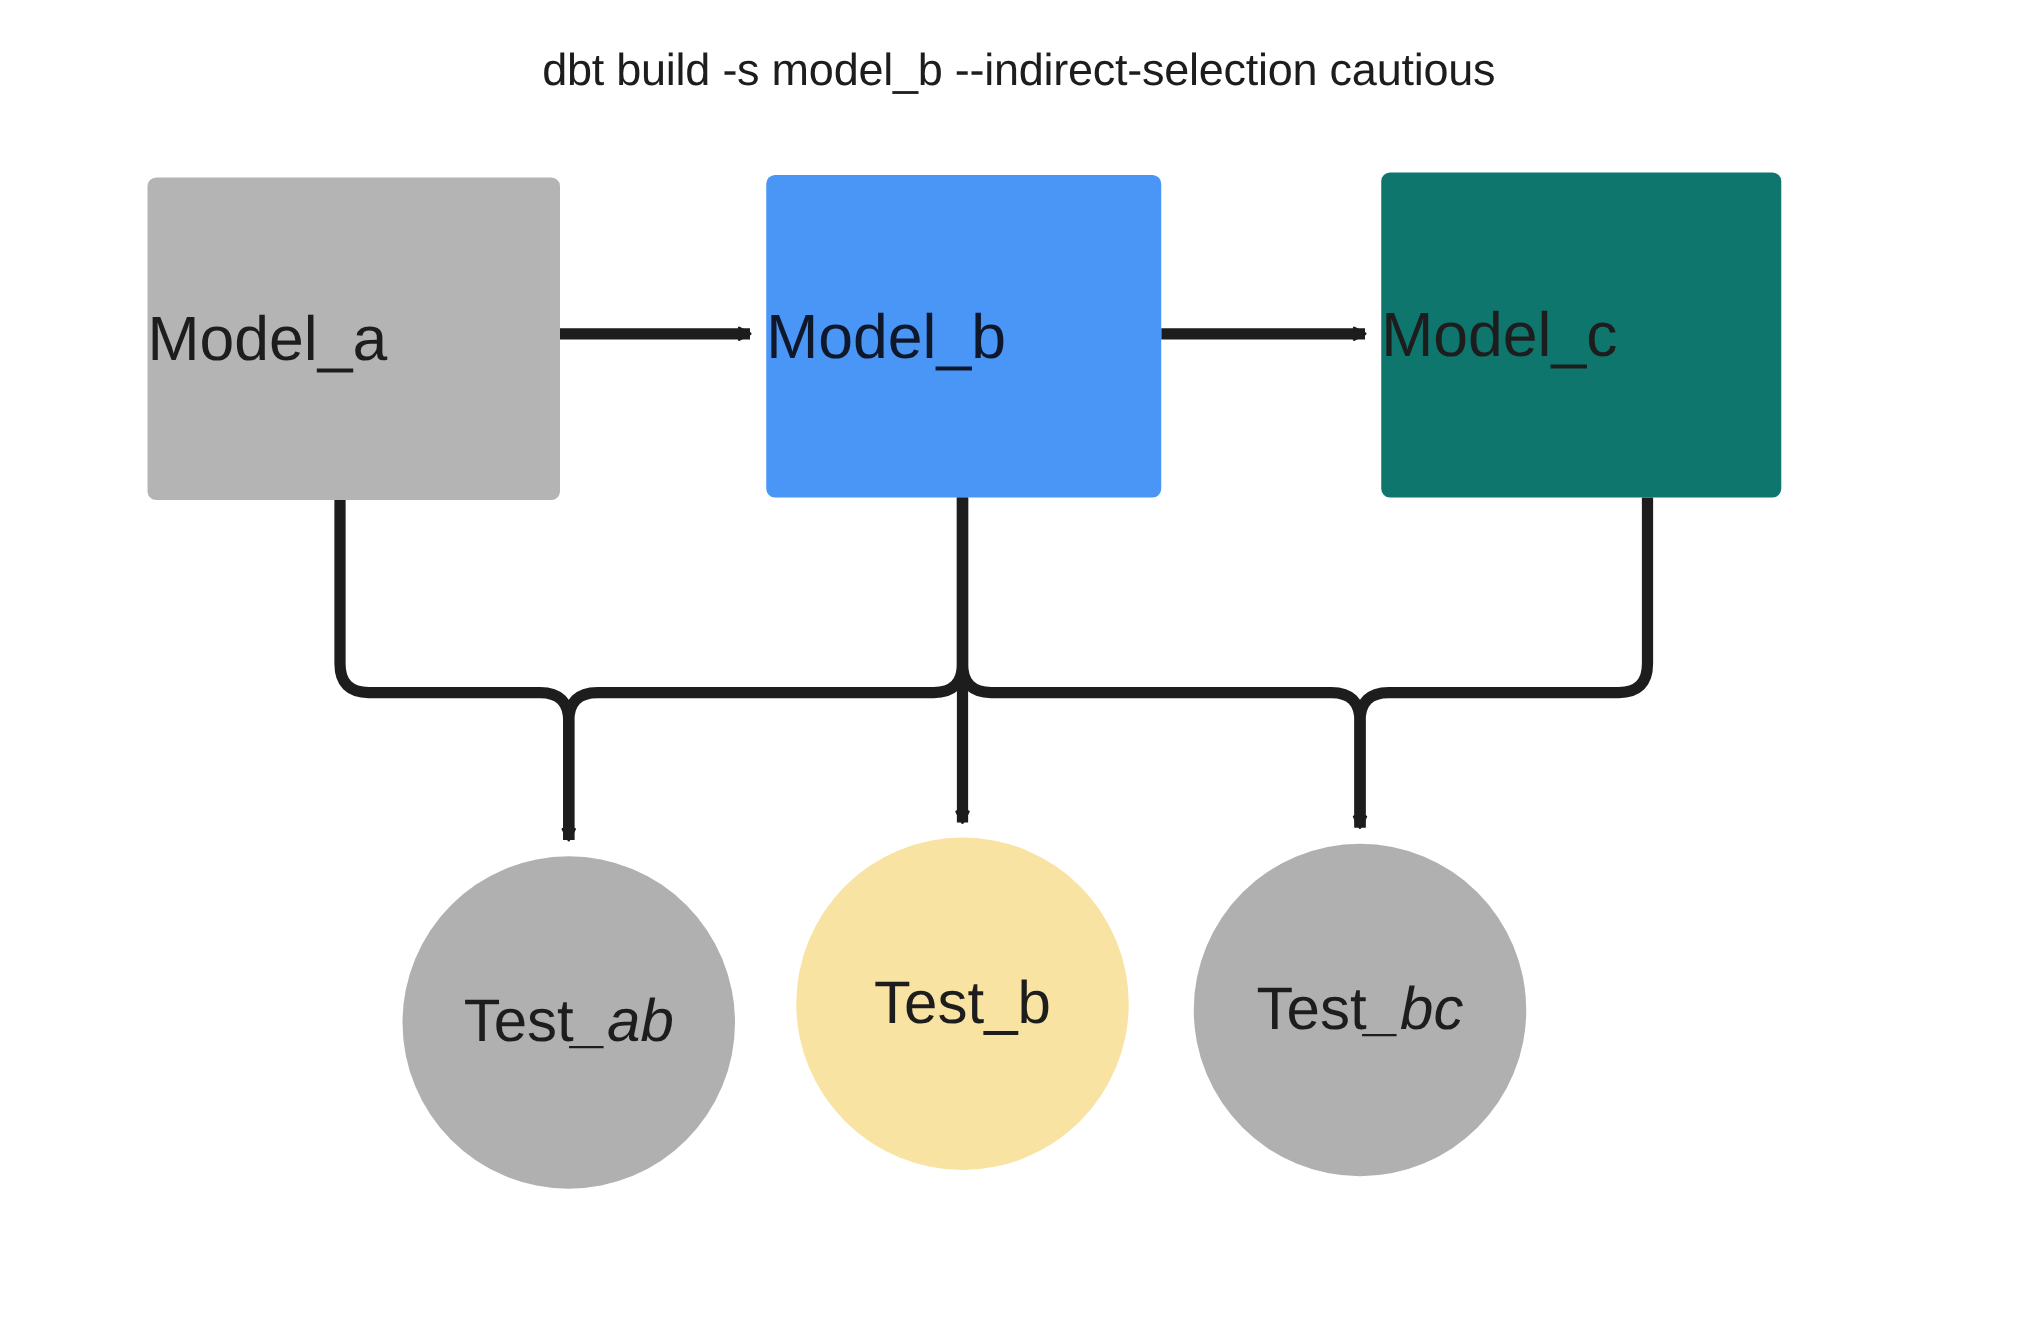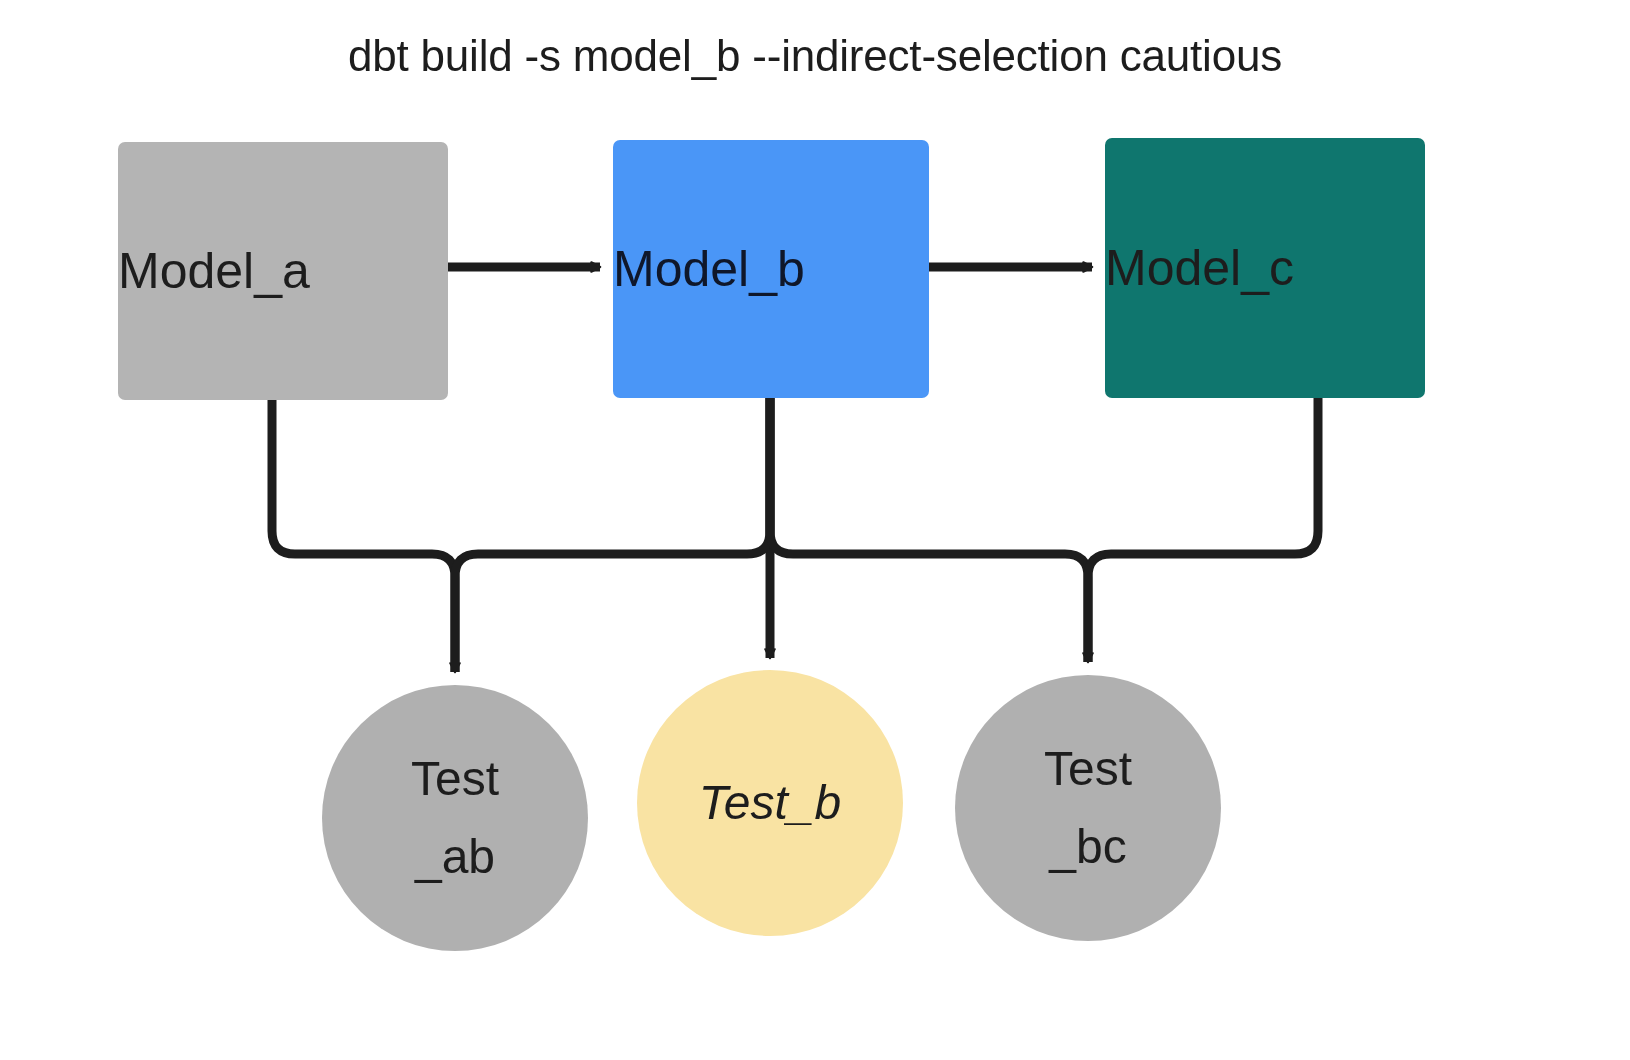--- a/index.html
+++ b/index.html
@@ -17,21 +17,21 @@
     height: 1060px;
     background: #ffffff;
     overflow: hidden;
   }
   #diagram-title {
     position: absolute;
     left: 0;
     top: 24px;
     width: 1630px;
     text-align: center;
-    font-size: 44px;
+    font-size: 36px;
     line-height: 64px;
     color: #1d1d1d;
     letter-spacing: -0.2px;
     white-space: nowrap;
     font-weight: 400;
   }
   .node-box {
     position: absolute;
     border-radius: 7px;
     display: flex;
@@ -39,35 +39,35 @@
     justify-content: flex-start;
     font-size: 50px;
     line-height: 1;
     color: #1d1d1d;
     box-sizing: border-box;
   }
   .node-circle {
     position: absolute;
     border-radius: 50%;
     display: flex;
-    flex-direction: column;
+    flex-direction: row;
     align-items: center;
     justify-content: center;
     font-size: 48px;
     line-height: 78px;
     color: #1d1d1d;
     box-sizing: border-box;
     text-align: center;
   }
   .node-circle .circle-line2 {
     display: block;
+    font-style: italic;
   }
   .node-circle.single-line {
     line-height: 1;
-    font-style: italic;
   }
   #edges {
     position: absolute;
     left: 0;
     top: 0;
     width: 1630px;
     height: 1060px;
     pointer-events: none;
   }
 </style>

